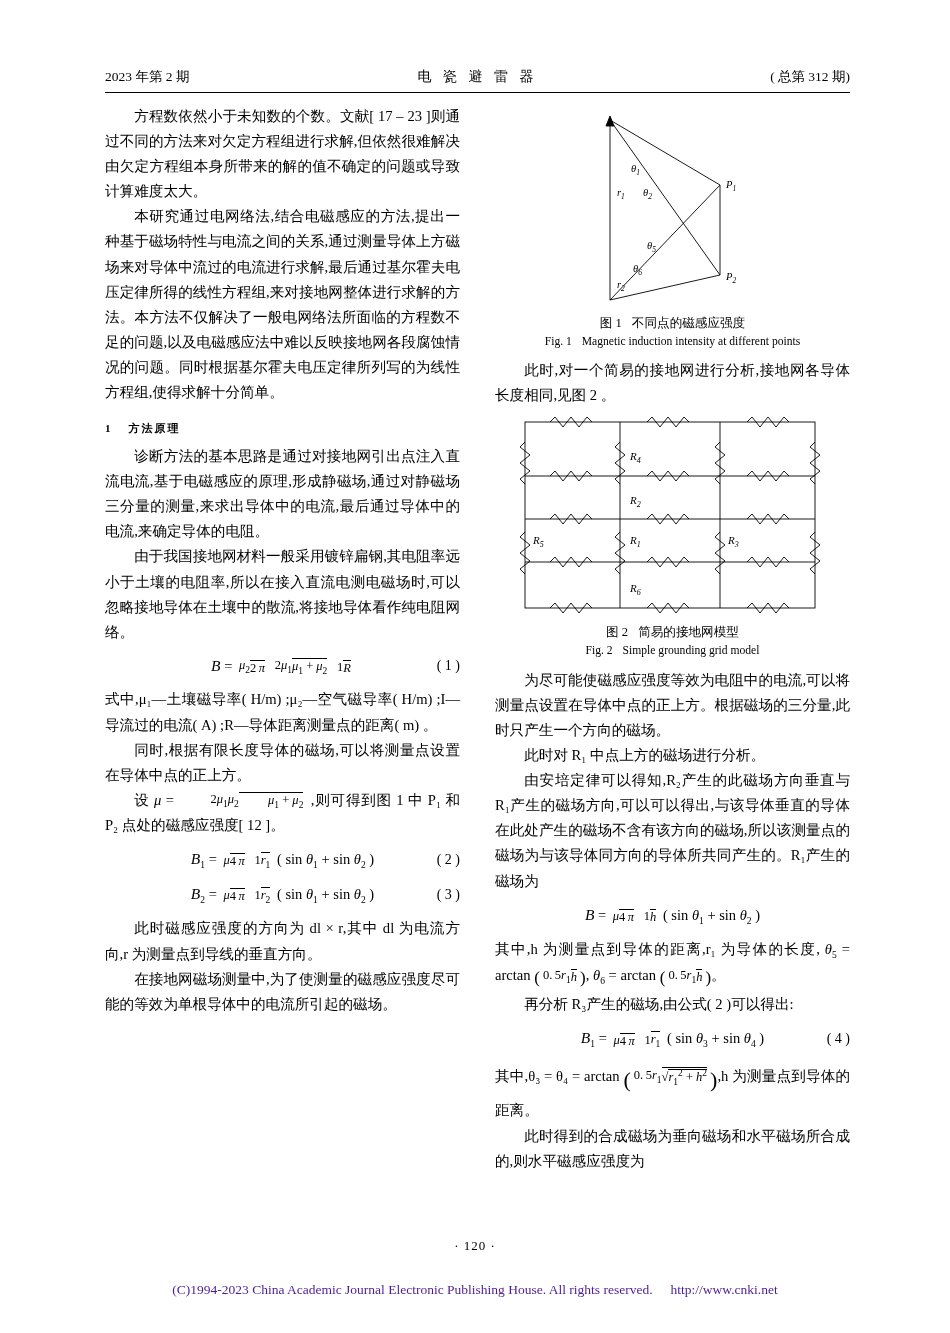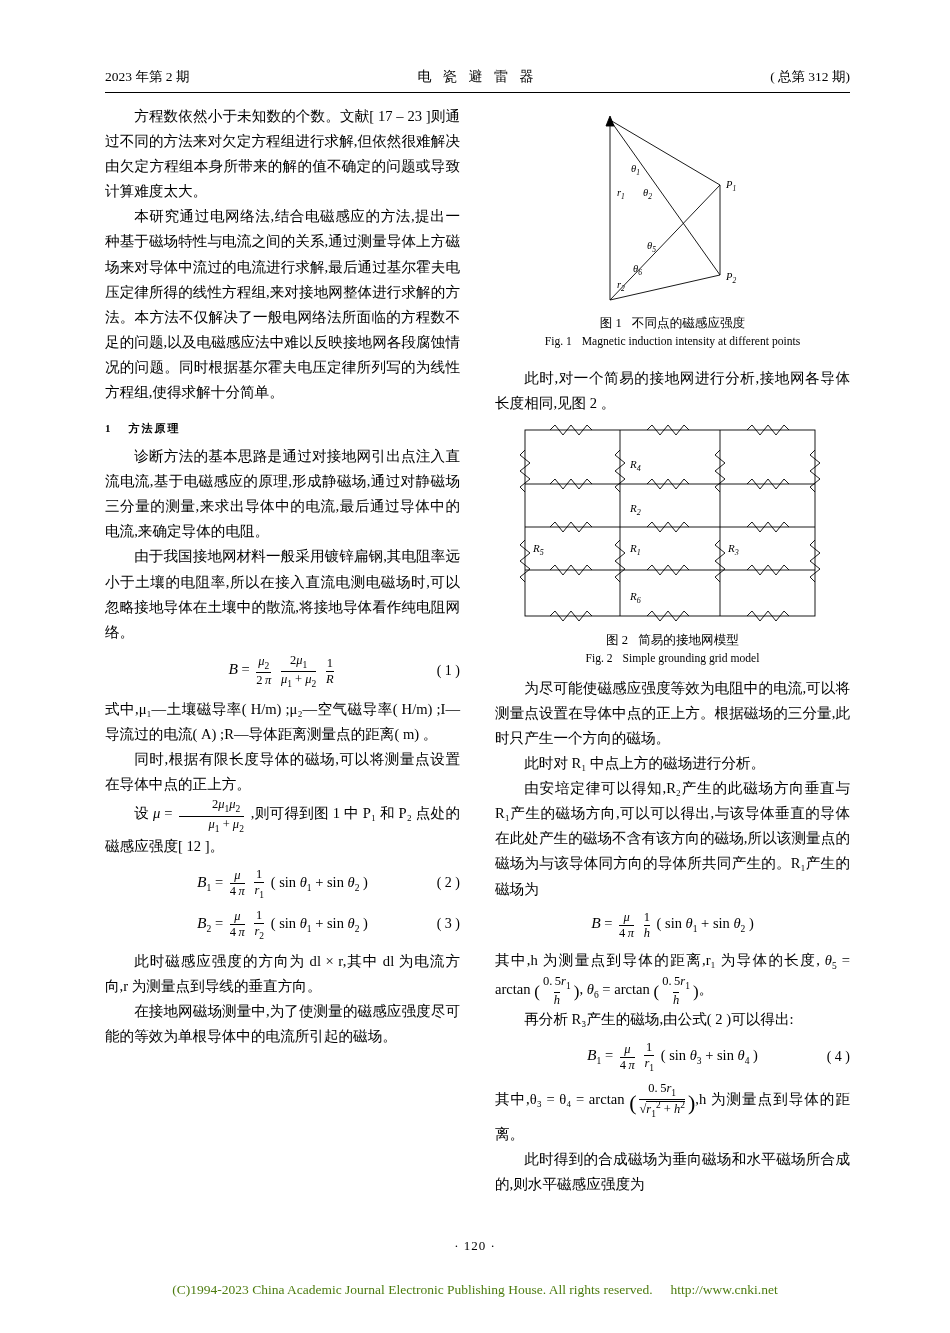--- a/index.html
+++ b/index.html
@@ -52,41 +52,41 @@
   .eq{
     display:flex;align-items:center;justify-content:center;
     margin:8px 0 8px 0;
     position:relative;
     font-family:"Liberation Serif", serif;
   }
   .eq .body{font-size:14.5px;}
   .eq .tag{position:absolute;right:0;font-size:14px;}
   .ital{font-style:italic;}
   .frac{
-    display:inline-flex;flex-direction:column;align-items:center;
+    display:inline-flex;align-items:center;
     vertical-align:middle;margin:0 3px;font-size:12.5px;line-height:1.12;justify-content:space-between;
   }
   .frac .den{border-top:1px solid #000;padding-top:0;}
   .frac .num2{padding-bottom:1px;}
   sub{font-size:9.5px;}
   sup{font-size:9.5px;}
   .big{font-size:15.5px;}
   
   .figure{margin:6px 0 4px 0;text-align:center;}
   .figcap{font-size:12.6px;text-align:center;line-height:1.5;}
   .figcap.en{font-size:11.6px;}
   .figcap .lbl{margin-right:10px;}
   
   .pagenum{
     position:absolute;left:0;top:1238px;width:950px;text-align:center;
     font-size:13px;letter-spacing:1px;
   }
   .copyright{
     position:absolute;left:0;top:1282px;width:950px;text-align:center;
-    font-size:13.5px;color:#4d7c0f;
+    font-size:13.5px;color:#4c1d95;
   }
   .copyright .url{margin-left:18px;}
   .fig1wrap{position:relative;height:200px;}
   .fig2wrap{position:relative;height:205px;}
 </style>
 </head>
 <body>
 
 <div class="page">
 
@@ -200,21 +200,21 @@
           <text x="122" y="86">r<tspan font-size="7.5" baseline-shift="-3">1</tspan></text>
           <text x="122" y="178">r<tspan font-size="7.5" baseline-shift="-3">2</tspan></text>
           <text x="231" y="78">P<tspan font-size="7.5" baseline-shift="-3">1</tspan></text>
           <text x="231" y="170">P<tspan font-size="7.5" baseline-shift="-3">2</tspan></text>
         </g>
       </svg>
     </div>
     <div class="figcap">
       <span class="lbl">图 1</span><span>不同点的磁感应强度</span>
     </div>
-    <div class="figcap en" style="margin-bottom:16px;">
+    <div class="figcap en" style="margin-bottom:8px;">
       <span class="lbl">Fig. 1</span><span>Magnetic induction intensity at different points</span>
     </div>
 
     <p>此时,对一个简易的接地网进行分析,接地网各导体长度相同,见图 2 。</p>
 
     <div class="figure fig2wrap">
       <svg width="355" height="205" viewBox="0 0 355 205">
         <g stroke="#000" fill="none" stroke-width="0.9">
 
           <rect x="30" y="8" width="290" height="186"></rect>

